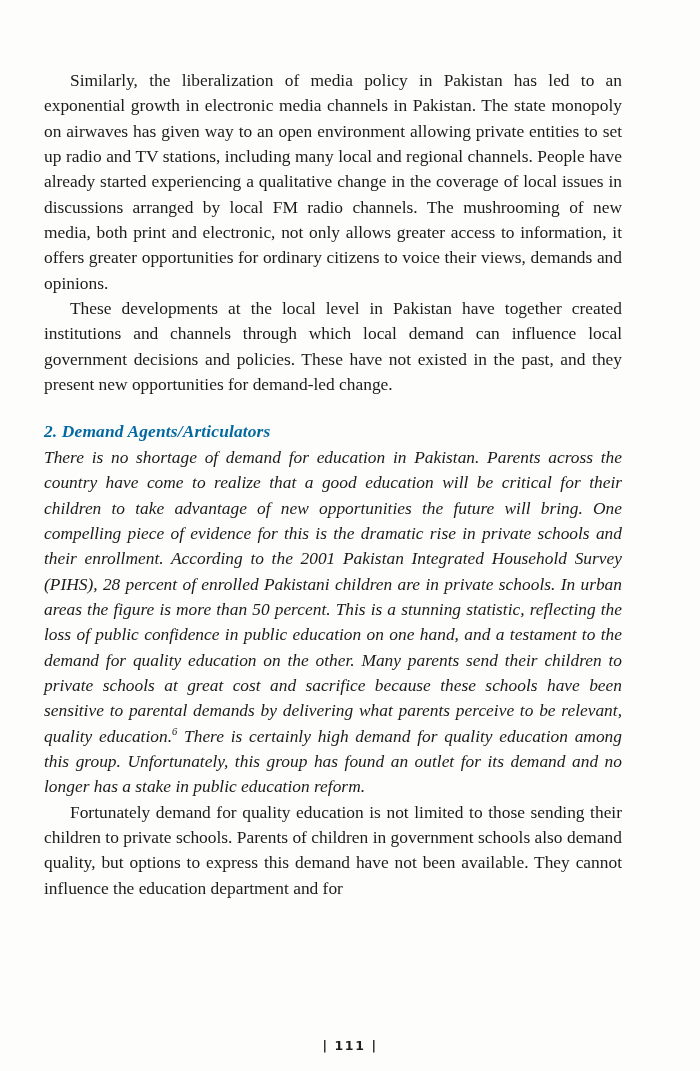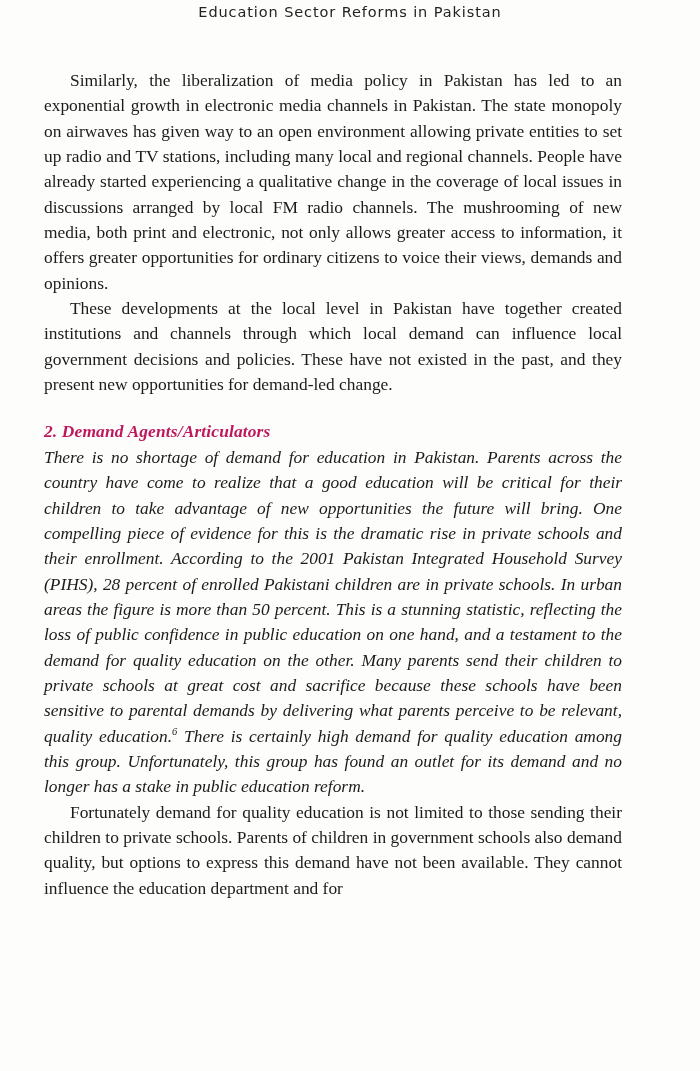--- a/index.html
+++ b/index.html
@@ -63,21 +63,21 @@
     text-indent: 0;
   }
 
   h2.section-heading {
     margin: 0;
     font-size: 17.4px;
     line-height: 25.35px;
     font-weight: bold;
     font-style: italic;
     text-align: left;
-    color: #be185d;
+    color: #0369a1;
     letter-spacing: 0.15px;
   }
 
   .spacer-before-heading {
     height: 22px;
   }
 
   sup.fn {
     font-size: 10.5px;
     vertical-align: super;
@@ -96,33 +96,33 @@
     font-weight: bold;
     letter-spacing: 1.6px;
     color: #1d1d1d;
   }
 </style>
 </head>
 <body>
 
 <div class="page">
 
-  <div class="running-head">Education Sector Reforms in Pakistan</div>
 
   <div class="text-column">
 
 
     <p class="body-par">Similarly, the liberalization of media policy in Pakistan has led to an exponential growth in electronic media channels in Pakistan. The state monopoly on airwaves has given way to an open environment allowing private entities to set up radio and TV stations, including many local and regional channels. People have already started experiencing a qualitative change in the coverage of local issues in discussions arranged by local FM radio channels. The mushrooming of new media, both print and electronic, not only allows greater access to information, it offers greater opportunities for ordinary citizens to voice their views, demands and opinions.</p>
 
     <p class="body-par">These developments at the local level in Pakistan have together created institutions and channels through which local demand can influence local government decisions and policies. These have not existed in the past, and they present new opportunities for demand-led change.</p>
 
     <div class="spacer-before-heading"></div>
 
     <h2 class="section-heading">2. Demand Agents/Articulators</h2>
 
     <p class="body-par no-indent"><span>There is no shortage of demand for education in Pakistan. Parents across the country have come to realize that a good education will be critical for their children to take advantage of new opportunities the future will bring. One compelling piece of evidence for this is the dramatic rise in private schools and their enrollment. According to the 2001 Pakistan Integrated Household Survey (PIHS), 28 percent of enrolled Pakistani children are in private schools. In urban areas the figure is more than 50 percent. This is a stunning statistic, reflecting the loss of public confidence in public education on one hand, and a testament to the demand for quality education on the other. Many parents send their children to private schools at great cost and sacrifice because these schools have been sensitive to parental demands by delivering what parents perceive to be relevant, quality education.</span><sup class="fn">6</sup><span> There is certainly high demand for quality education among this group. Unfortunately, this group has found an outlet for its demand and no longer has a stake in public education reform.</span></p>
 
     <p class="body-par">Fortunately demand for quality education is not limited to those sending their children to private schools. Parents of children in government schools also demand quality, but options to express this demand have not been available. They cannot influence the education department and for</p>
 
   </div>
 
+  <div class="folio">| 111 |</div>
 
 </div>
 
 </body></html>

